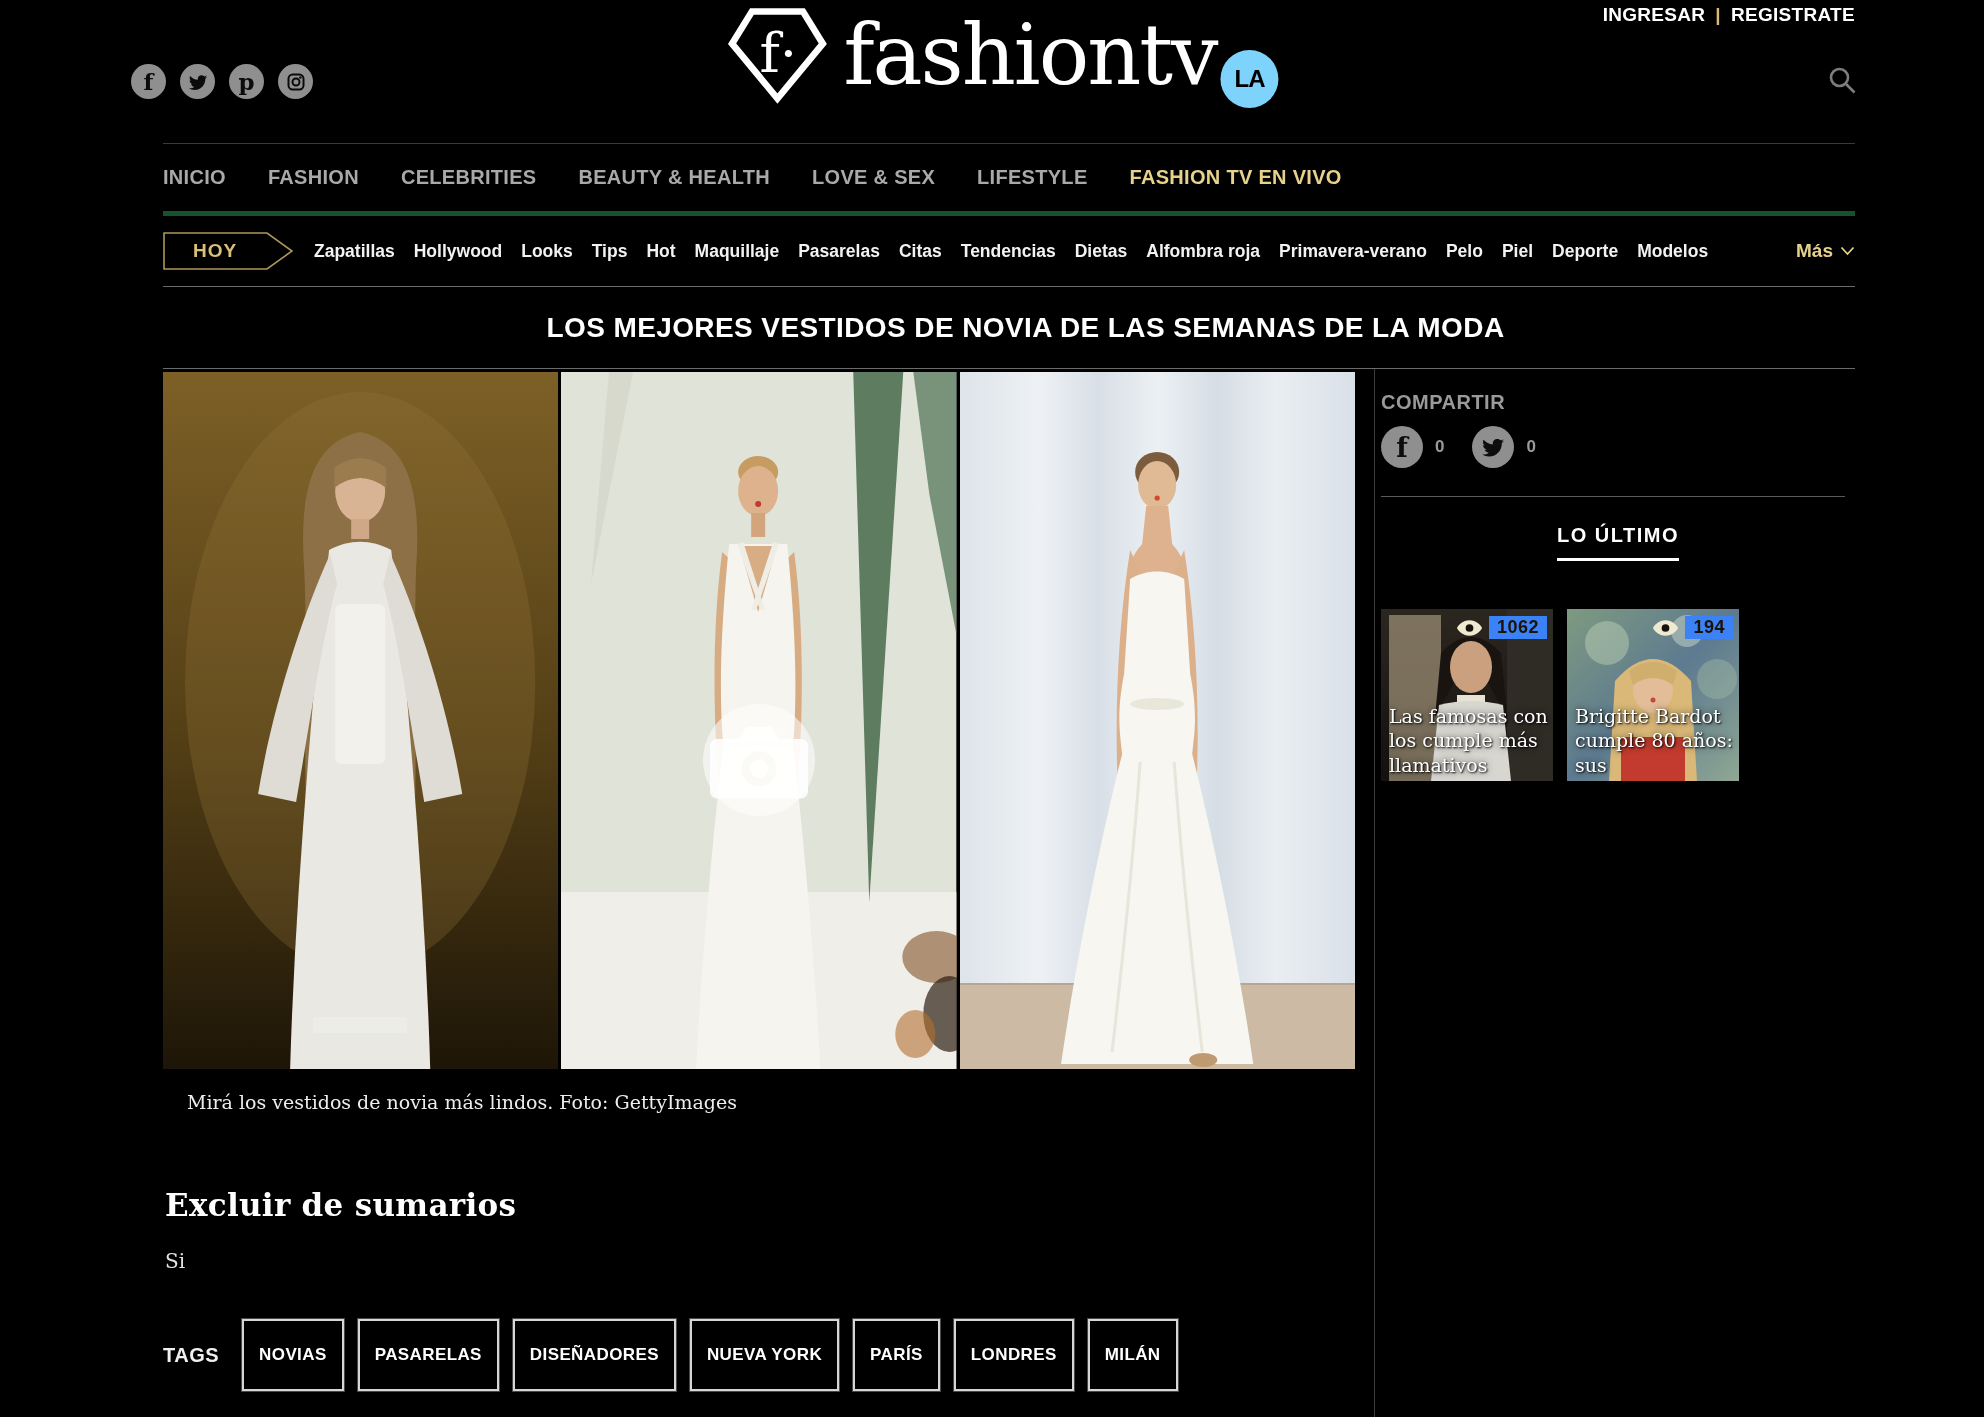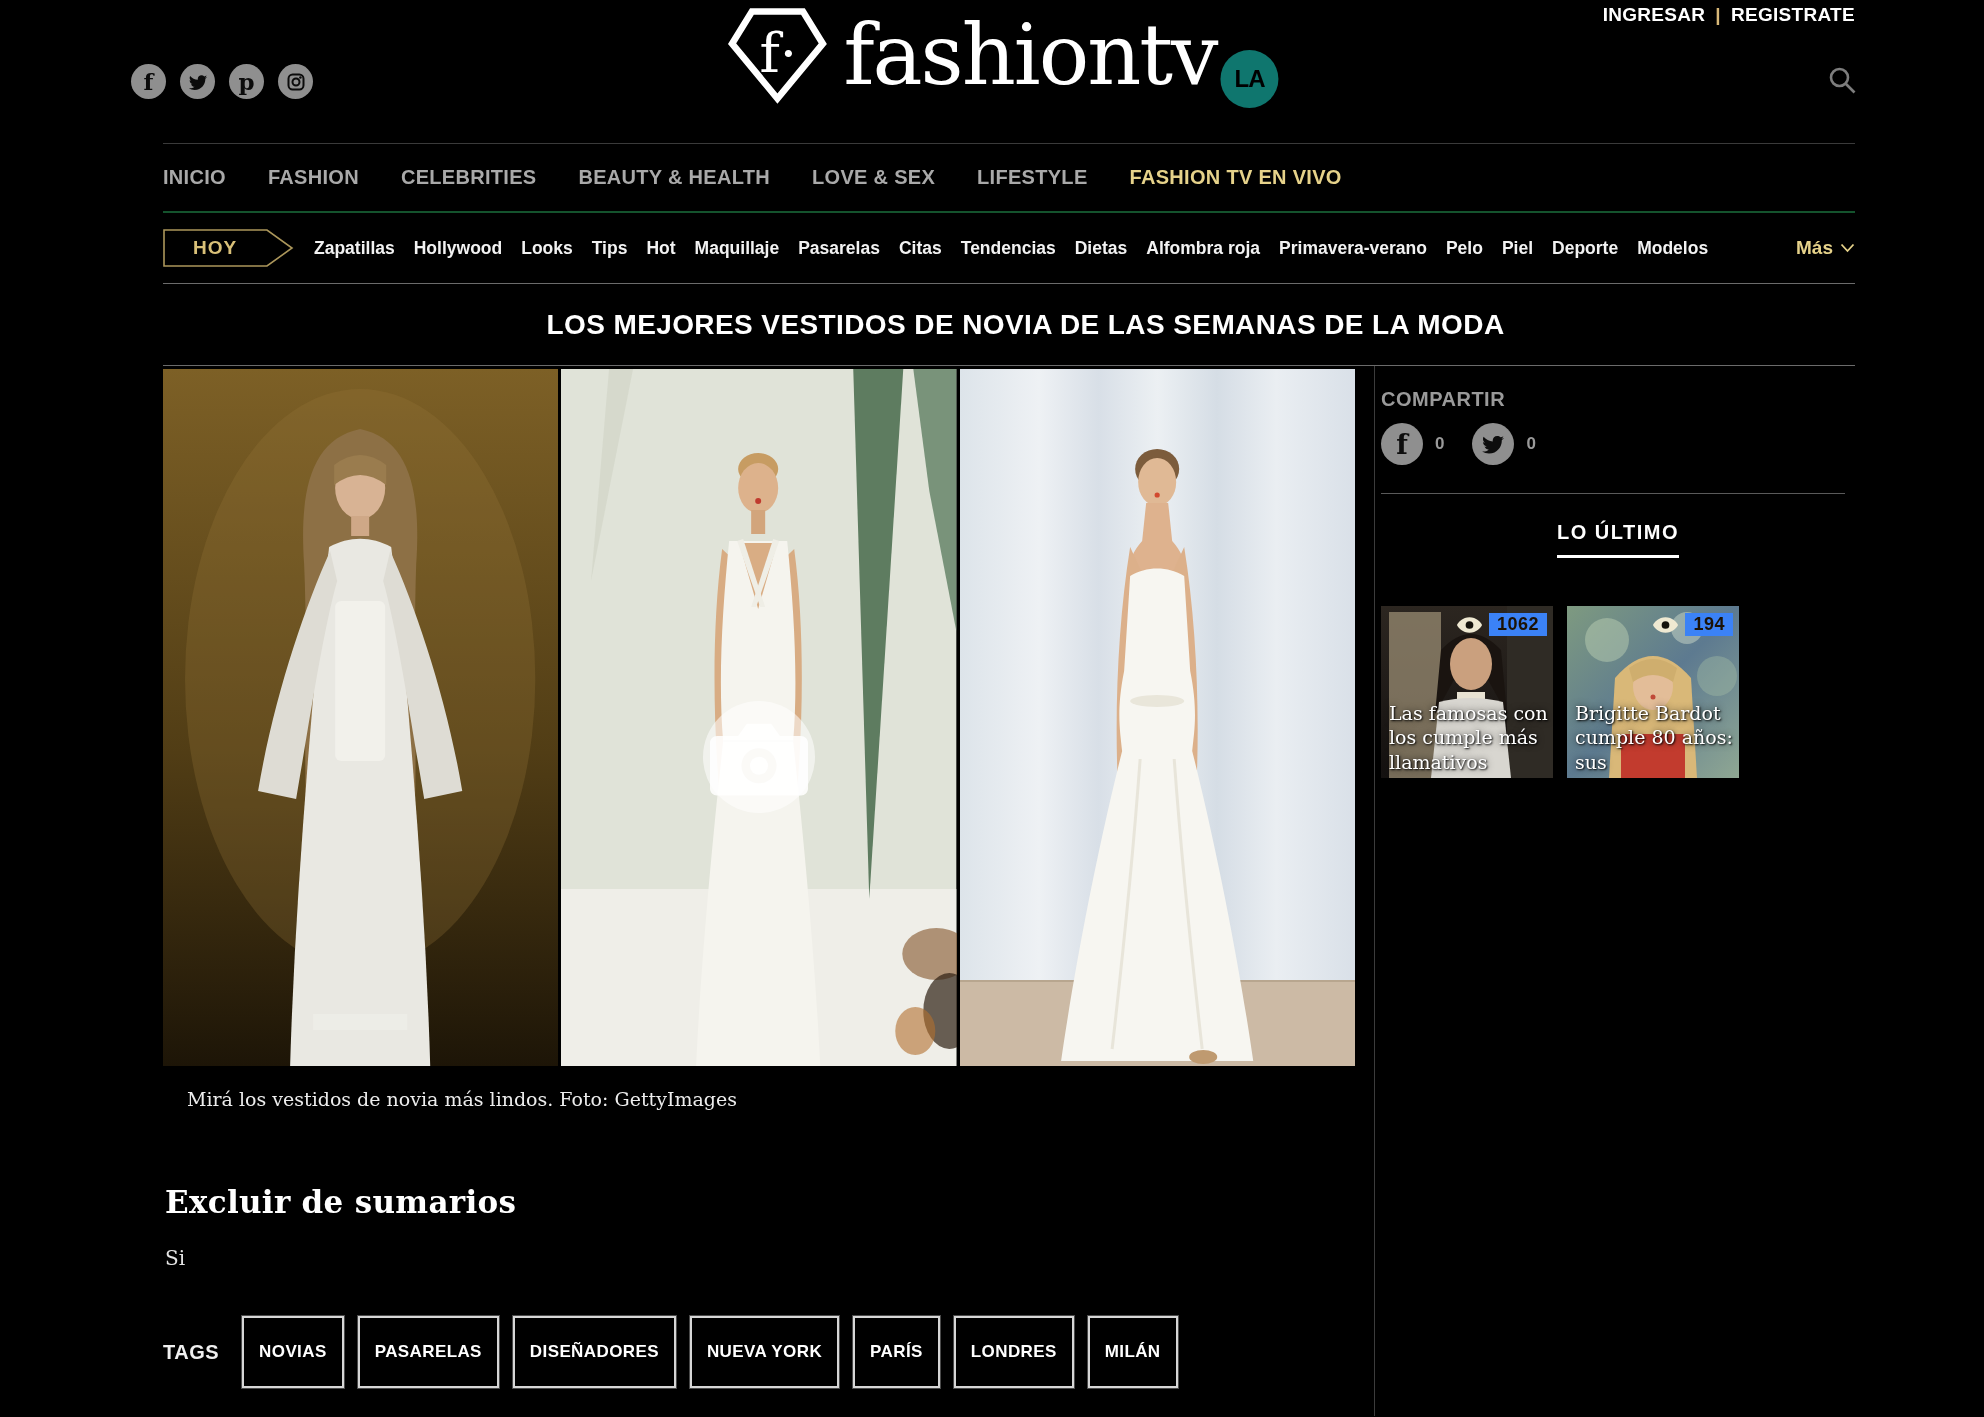--- a/index.html
+++ b/index.html
@@ -5,27 +5,27 @@
   html,body{margin:0;padding:0;background:#000;}
   body{width:1984px;height:1417px;overflow:hidden;font-family:"Liberation Sans",sans-serif;color:#fff;position:relative;}
   .container{margin-left:163px;margin-right:129px;}
   
   header{position:relative;height:143px;}
   .social{position:absolute;left:131px;top:64px;display:flex;gap:14px;}
   .sicon{width:35px;height:35px;border-radius:50%;background:#8f8f8f;display:flex;align-items:center;justify-content:center;color:#0b0b0b;cursor:pointer;}
   .sicon .glyph{font-family:"DejaVu Serif",serif;font-weight:bold;font-size:23px;line-height:1;}
   .logo{position:absolute;left:50%;top:4px;transform:translateX(calc(-50% + 10px));display:flex;align-items:flex-start;}
   .logo-word{font-family:"DejaVu Serif",serif;font-size:84px;line-height:102px;letter-spacing:-2px;margin-left:14px;}
-  .logo-la{width:58px;height:58px;border-radius:50%;background:#0f766e;color:#000;display:flex;align-items:center;justify-content:center;font-weight:bold;font-size:24px;letter-spacing:-1px;margin-left:4px;margin-top:46px;}
+  .logo-la{width:58px;height:58px;border-radius:50%;background:#7dd3fc;color:#000;display:flex;align-items:center;justify-content:center;font-weight:bold;font-size:24px;letter-spacing:-1px;margin-left:4px;margin-top:46px;}
   .auth{position:absolute;right:129px;top:4px;display:flex;gap:10px;font-size:19px;font-weight:bold;letter-spacing:.3px;}
   .auth .sep{color:#d8b878;}
   .auth span{cursor:pointer;}
   .search-btn{position:absolute;right:126px;top:64px;cursor:pointer;}
   
-  .main-nav .container{border-top:1px solid #3a3a3a;border-bottom:2px solid #14532d;}
+  .main-nav .container{border-top:1px solid #3a3a3a;border-bottom:5px solid #14532d;}
   .main-nav-row{display:flex;align-items:center;gap:42px;height:67px;font-size:20px;font-weight:bold;color:#a9a9a9;letter-spacing:.3px;}
   .main-nav-row .item{cursor:pointer;white-space:nowrap;}
   .main-nav-row .highlight{color:#e6d28a;}
   
   .topic-row{display:flex;align-items:center;gap:19px;height:70px;font-size:17.5px;font-weight:bold;color:#f2f2f2;}
   .topic-row .item{cursor:pointer;white-space:nowrap;}
   .hoy{position:relative;width:132px;height:38px;flex:0 0 auto;cursor:pointer;}
   .hoy svg{position:absolute;left:0;top:0;}
   .hoy .hoy-label{position:absolute;left:0;top:0;width:104px;height:38px;display:flex;align-items:center;justify-content:center;color:#d9c078;font-size:19px;letter-spacing:1px;}
   .topic-more{margin-left:auto;color:#e6d28a;font-size:19px;font-weight:bold;display:flex;align-items:center;gap:7px;cursor:pointer;}

